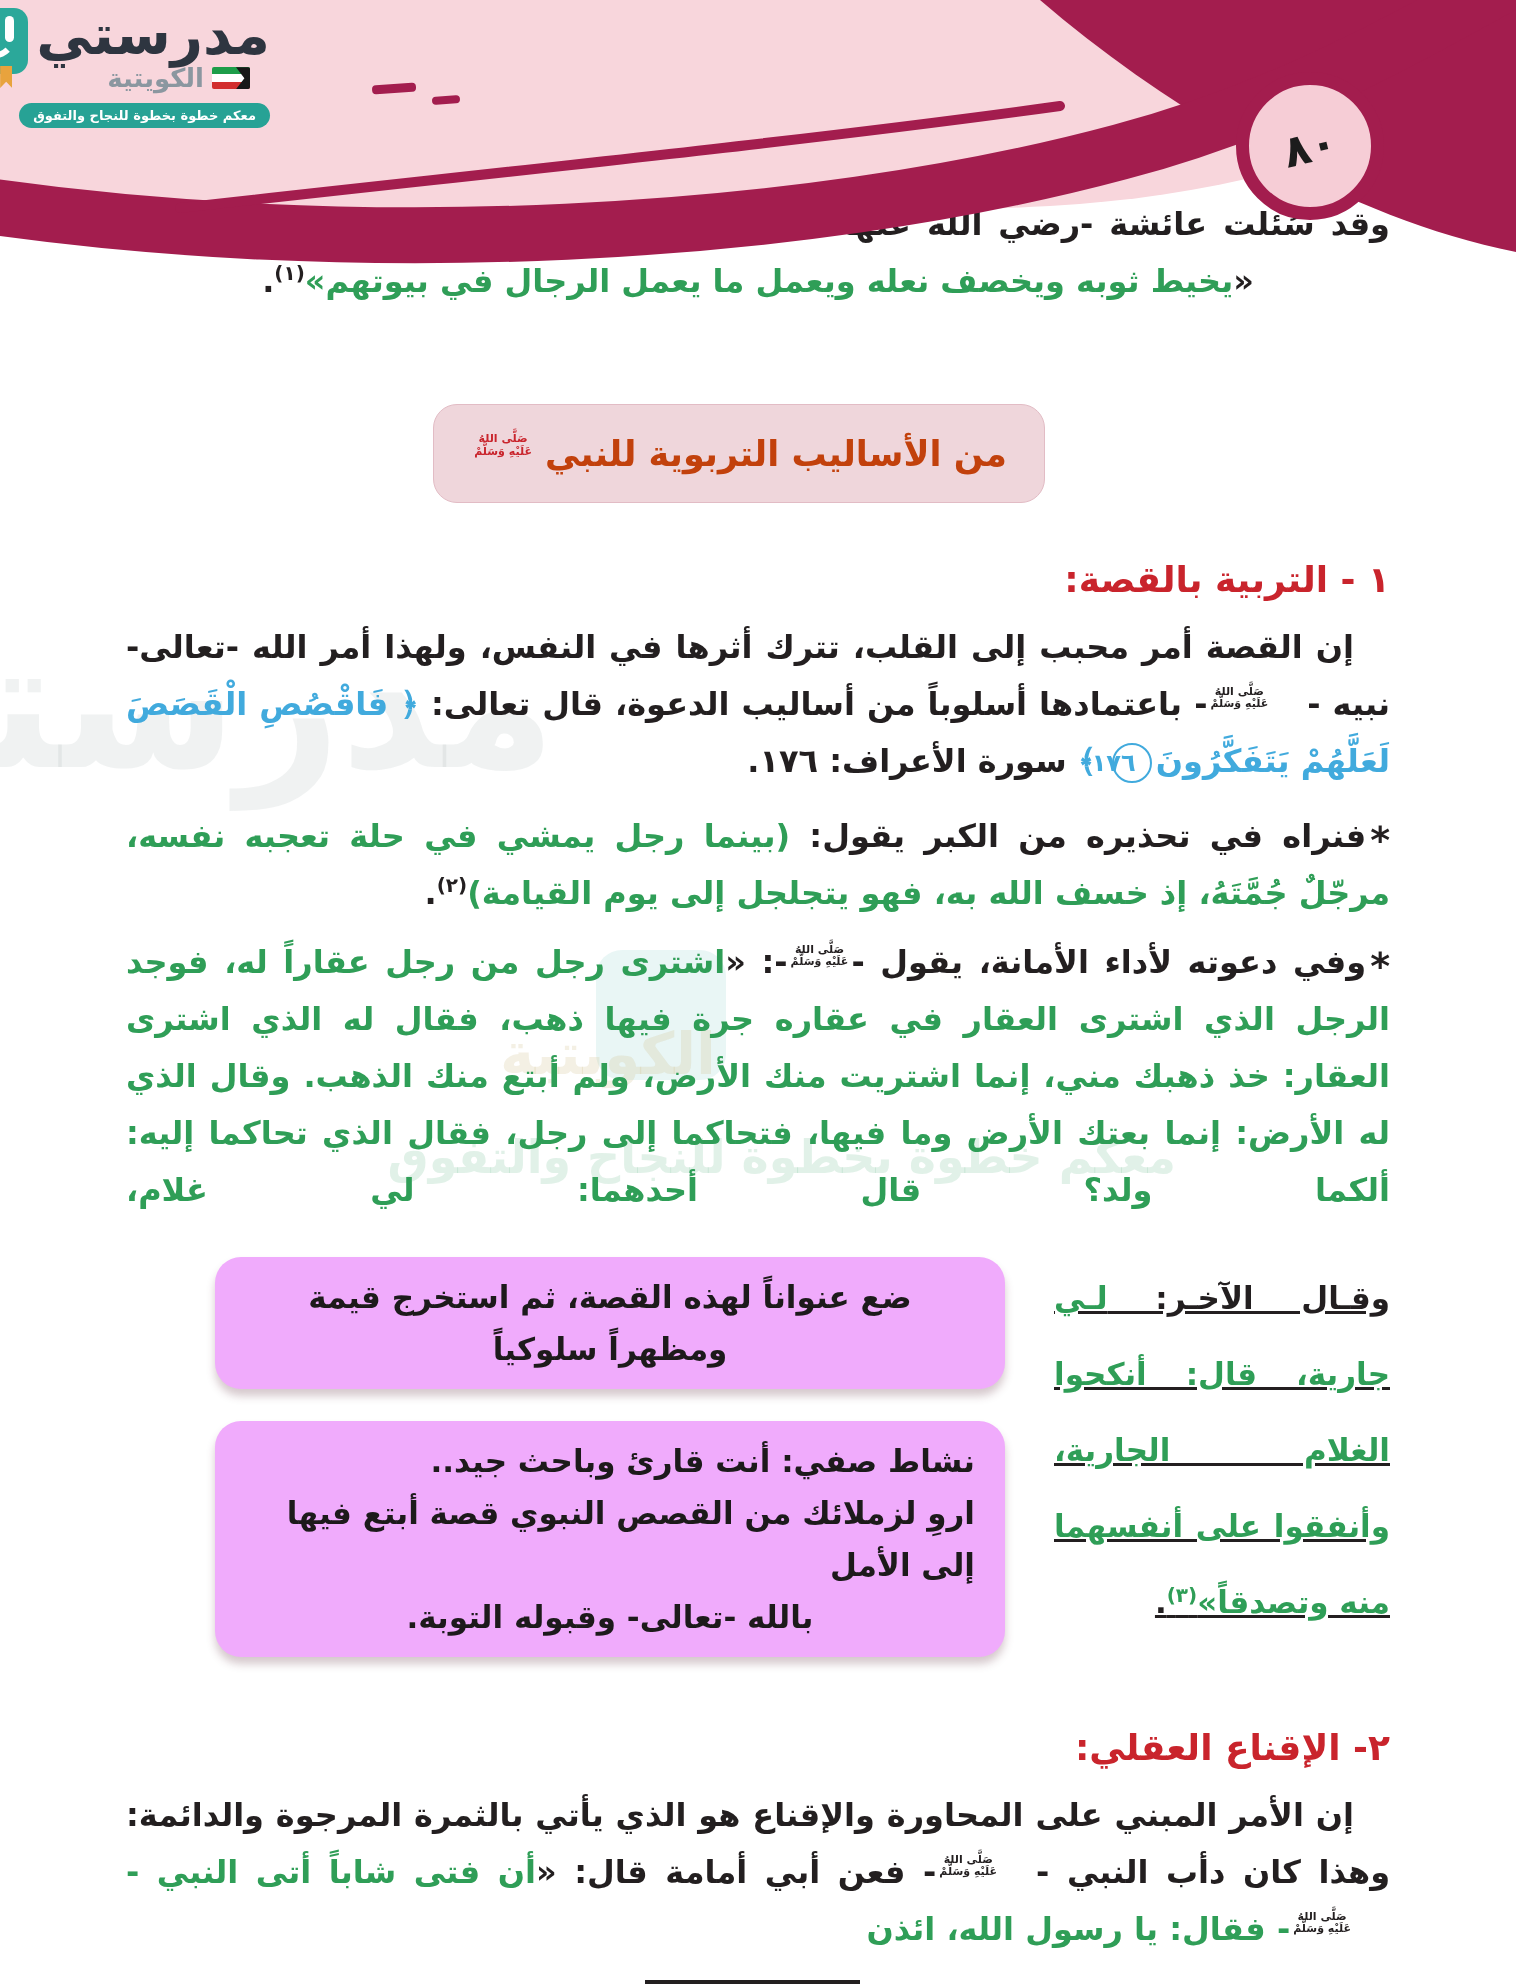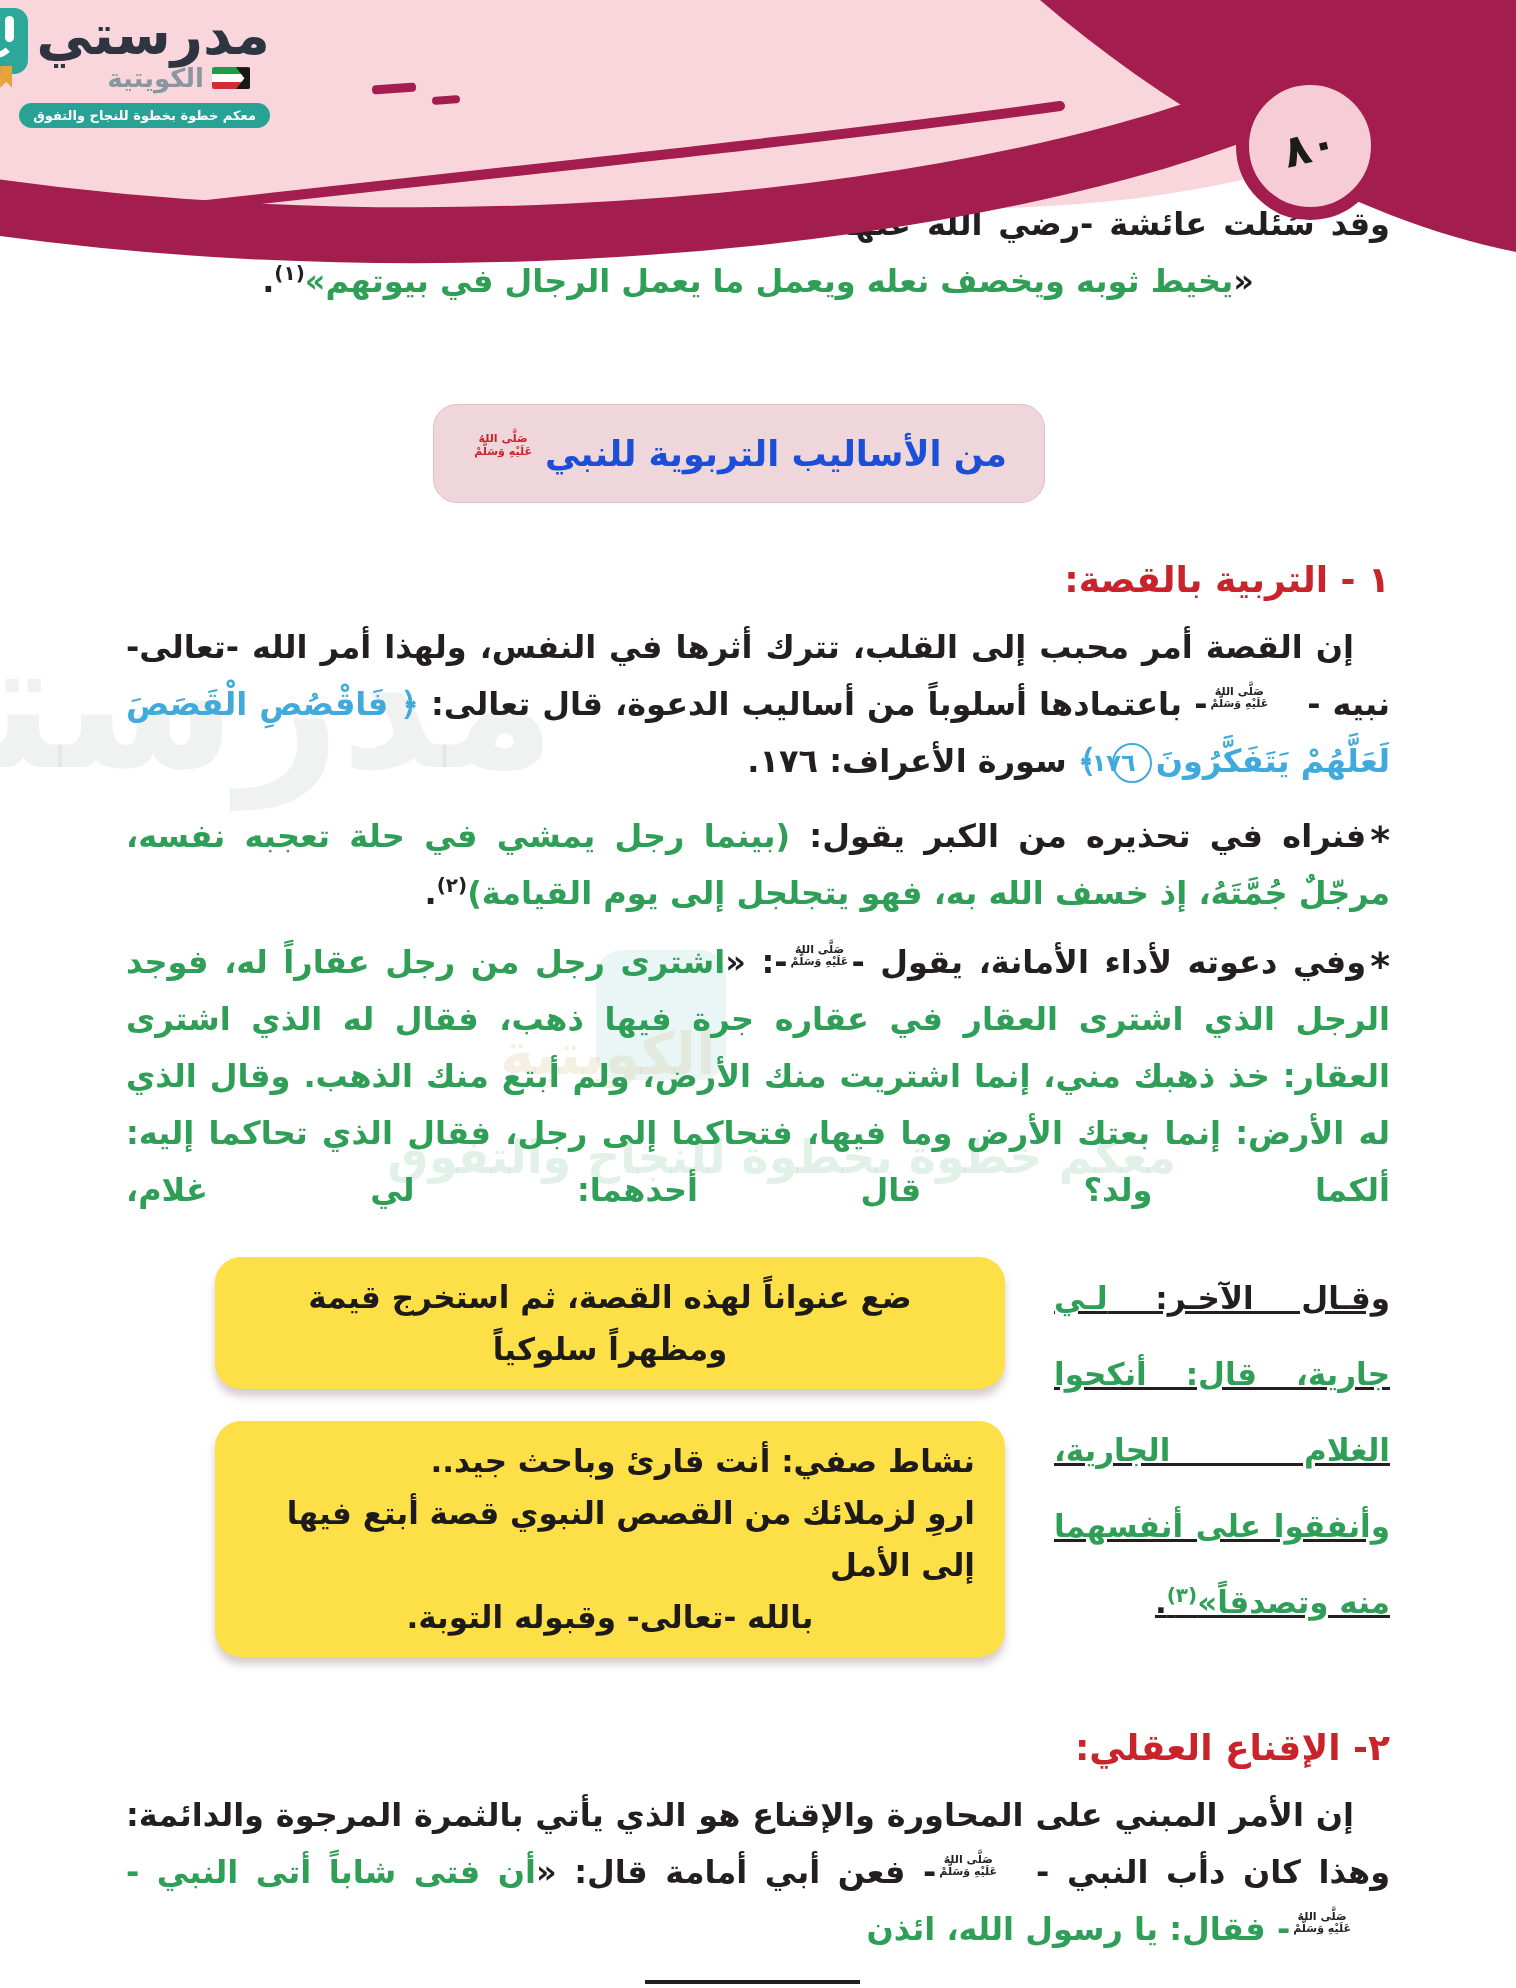--- a/index.html
+++ b/index.html
@@ -47,33 +47,33 @@
   .intro{margin-top:196px;text-align-last:center;}
   .green{color:#2f9e57;}
   .red{color:#c9242c;}
   .blue{color:#41aadd;}
   .ref{font-size:20px;vertical-align:super;line-height:0;}
   .star{font-size:38px;vertical-align:-6px;line-height:0;margin-left:4px;}
   .saw{display:inline-flex;flex-direction:column;align-items:center;font-size:11px;line-height:1.1;
        vertical-align:middle;transform:translateY(-8px);margin:0 3px;font-weight:bold;}
   .title-box{width:610px;margin:94px 345px 0 0;height:97px;background:#efd6db;border:1px solid #e2bcc5;
              border-radius:24px;display:flex;align-items:center;justify-content:center;gap:10px;}
-  .title-box .t{font-size:35px;font-weight:bold;color:#1d4ed8;}
+  .title-box .t{font-size:35px;font-weight:bold;color:#c2410c;}
   .section-heading{font-size:36px;font-weight:bold;color:#c9242c;margin:52px 0 14px 0;line-height:50px;}
   .p-indent{text-indent:36px;}
   .verse-medallion{display:inline-flex;align-items:center;justify-content:center;width:40px;height:40px;
                    border:2px solid #41aadd;border-radius:50%;font-size:24px;color:#41aadd;vertical-align:middle;
                    margin:0 4px;box-sizing:border-box;}
   .p3{text-align-last:justify;margin-top:12px;}
   .p2{margin-top:18px;}
   
   .wrap-region{display:flex;flex-direction:row;align-items:flex-start;margin-top:10px;}
   .story-cont{width:336px;font-size:31px;line-height:76px;text-align:justify;text-decoration:underline;}
   .boxes{width:790px;margin-right:49px;margin-left:89px;margin-top:28px;display:flex;flex-direction:column;gap:32px;}
-  .pink-box{background:#fde047;border-radius:26px;box-shadow:0 7px 9px rgba(90,40,55,0.25);
+  .pink-box{background:#f0abfc;border-radius:26px;box-shadow:0 7px 9px rgba(90,40,55,0.25);
             padding:14px 30px;font-size:31px;line-height:52px;color:#1d1a1b;}
   .pink-box.single{display:flex;align-items:center;justify-content:center;text-align:center;min-height:76px;}
   .pink-box .l1{text-align:right;}
   .pink-box .l2{text-align:right;}
   .pink-box .l3{text-align:center;}
   
   .fn-divider{width:215px;height:4px;background:#231f20;margin:22px 530px 10px 0;}
 </style>
 </head>
 <body>

